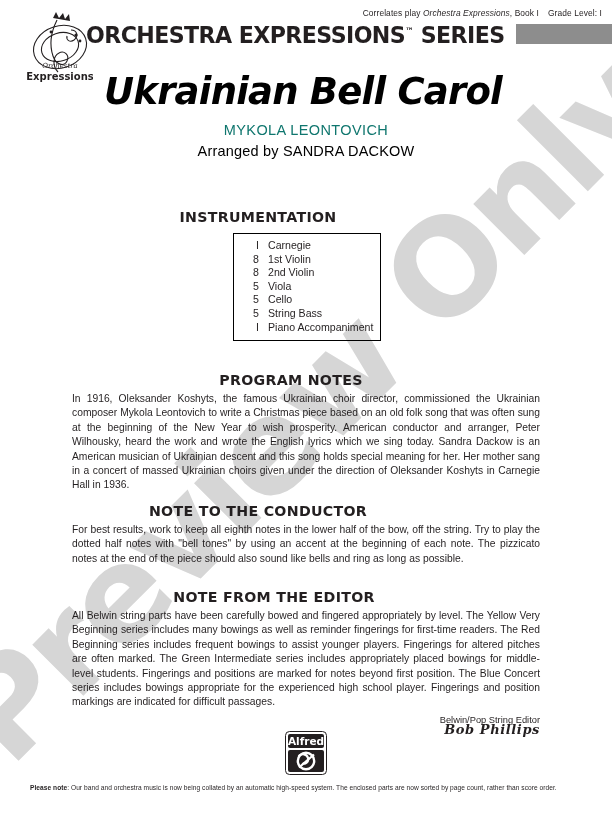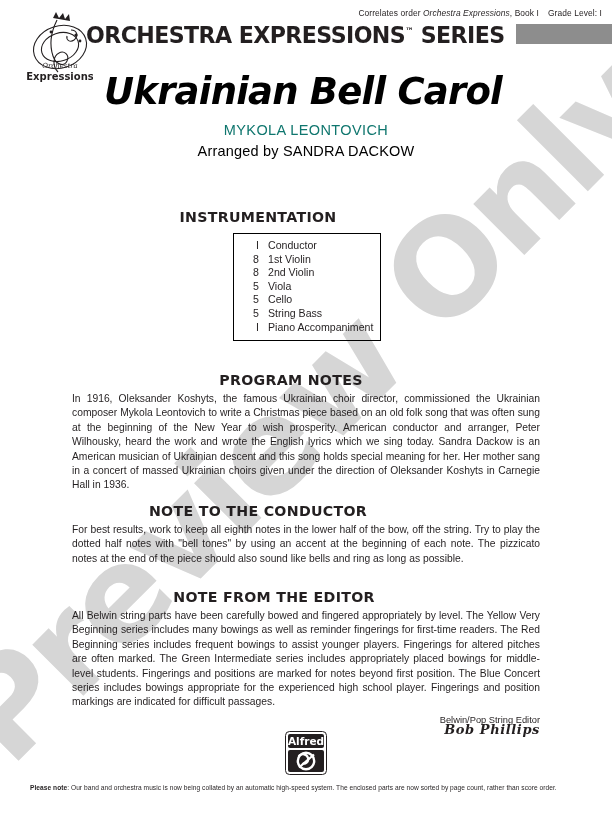--- a/index.html
+++ b/index.html
@@ -240,21 +240,21 @@
 </head>
 <body>
 
 <div id="watermark">
   <div class="wm-text">Preview Only</div>
 </div>
 
 <div id="page">
 
   <div class="correlates">
-    <span>Correlates order </span><span class="ital">Orchestra Expressions</span><span>, Book I</span><span class="gap"></span><span>Grade Level: I</span>
+    <span>Correlates play </span><span class="ital">Orchestra Expressions</span><span>, Book I</span><span class="gap"></span><span>Grade Level: I</span>
   </div>
 
   <div class="series-band">
     <div class="series-bar"></div>
     <div class="series-title"><span>ORCHESTRA EXPRESSIONS</span><sup>™</sup><span> SERIES</span></div>
   </div>
 
   <div class="oe-logo">
     <svg viewBox="0 0 66 74" width="66" height="74">
       <g stroke="#231f20" fill="none" stroke-width="1.1">
@@ -275,21 +275,21 @@
   </div>
 
   <div class="work-title">Ukrainian Bell Carol</div>
   <div class="composer">MYKOLA LEONTOVICH</div>
   <div class="arranger">Arranged by SANDRA DACKOW</div>
 
   <div class="sec-head" id="instr-head">INSTRUMENTATION</div>
   <div class="instr-box">
     <div class="instr-row">
       <div class="instr-qty">I</div>
-      <div class="instr-name">Conductor</div>
+      <div class="instr-name">Carnegie</div>
     </div>
     <div class="instr-row">
       <div class="instr-qty">8</div>
       <div class="instr-name">1st Violin</div>
     </div>
     <div class="instr-row">
       <div class="instr-qty">8</div>
       <div class="instr-name">2nd Violin</div>
     </div>
     <div class="instr-row">

